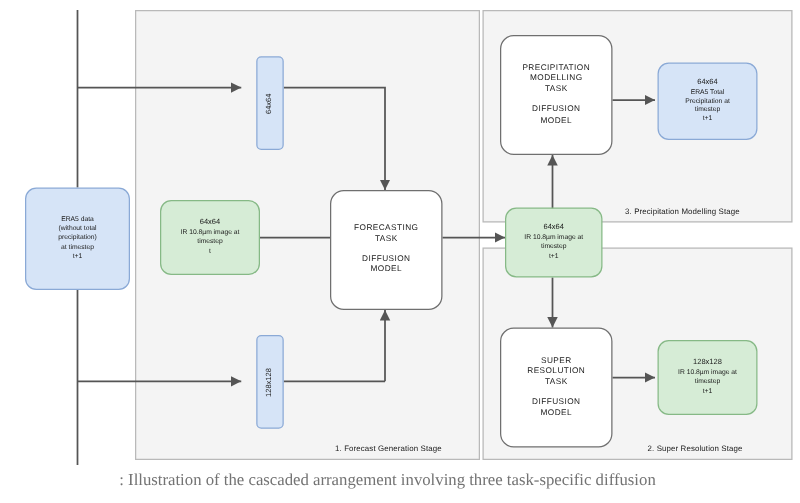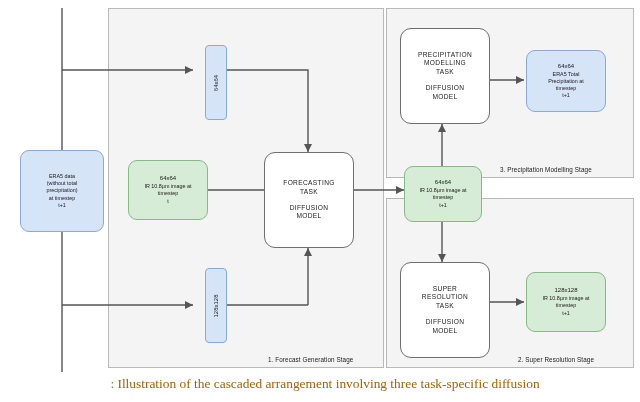--- a/index.html
+++ b/index.html
@@ -75,23 +75,22 @@
     white-space:nowrap;
     color:#1a1a1a;
   }
 
   .caption{
     position:absolute;
     left:0;top:376px;width:620px;
     text-align:center;
     font-family:"Liberation Serif", serif;
     font-size:13.4px;
-    color:#a16207;
+    color:#737373;
     white-space:nowrap;
-    margin-left:15px;
   }
 
   svg.lines{position:absolute;left:0;top:0;width:640px;height:402px;pointer-events:none;}
 </style>
 </head>
 <body>
 
 <div id="canvas">
 
   <div class="panel" style="left:108px;top:8px;width:276px;height:360px;"></div>

